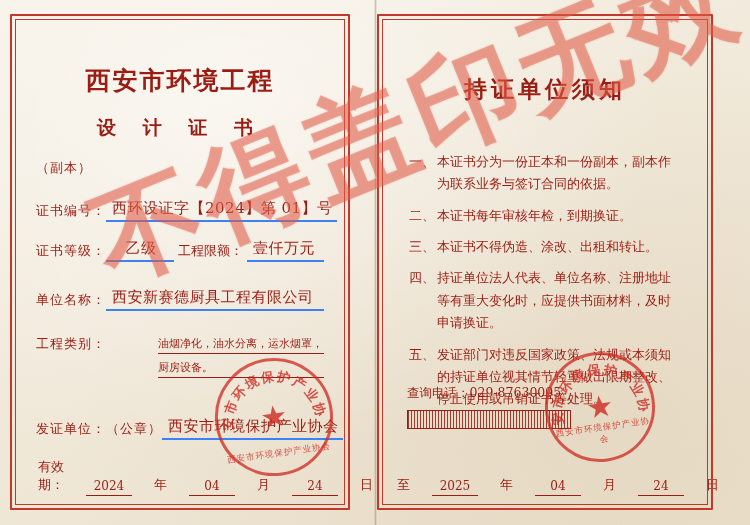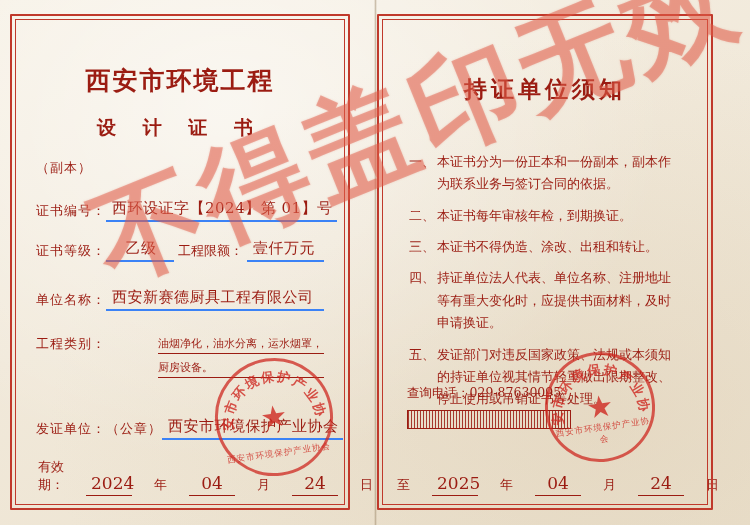--- a/index.html
+++ b/index.html
@@ -148,21 +148,21 @@
     font-family: "DejaVu Serif", "Liberation Serif", serif;
     color: #9b1c12;
     margin-top: 18px;
     gap: 20px;
   }
   .date-row .u {
     border-bottom: 1px solid #9b1c12;
     padding: 0 5px 2px 5px;
     min-width: 36px;
     text-align: center;
-    font-size: 17px;
+    font-size: 12px;
   }
   .date-row .lbl { padding: 0 2px 2px 2px; }
 
   
   .notice-title {
     text-align: center;
     font-family: "DejaVu Serif", "Liberation Serif", serif;
     font-weight: bold;
     color: #9b1c12;
     font-size: 23px;

